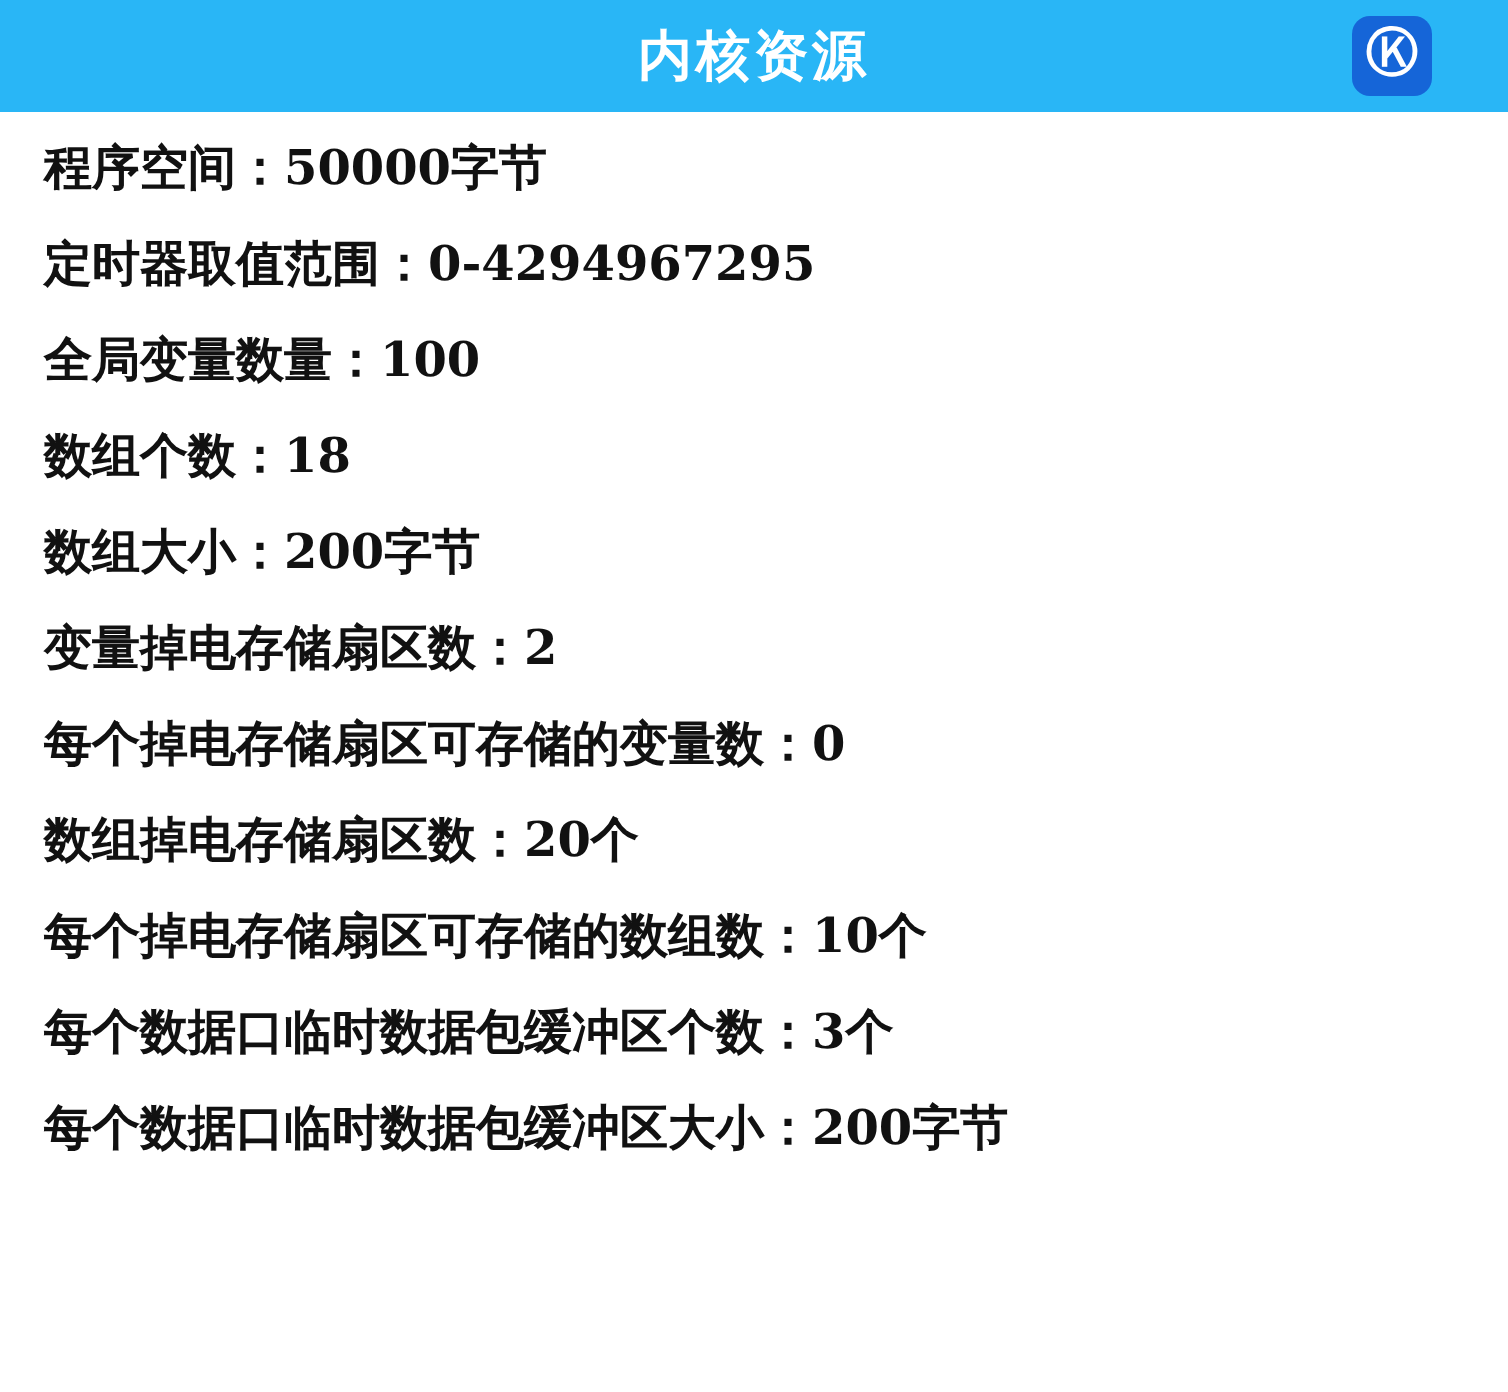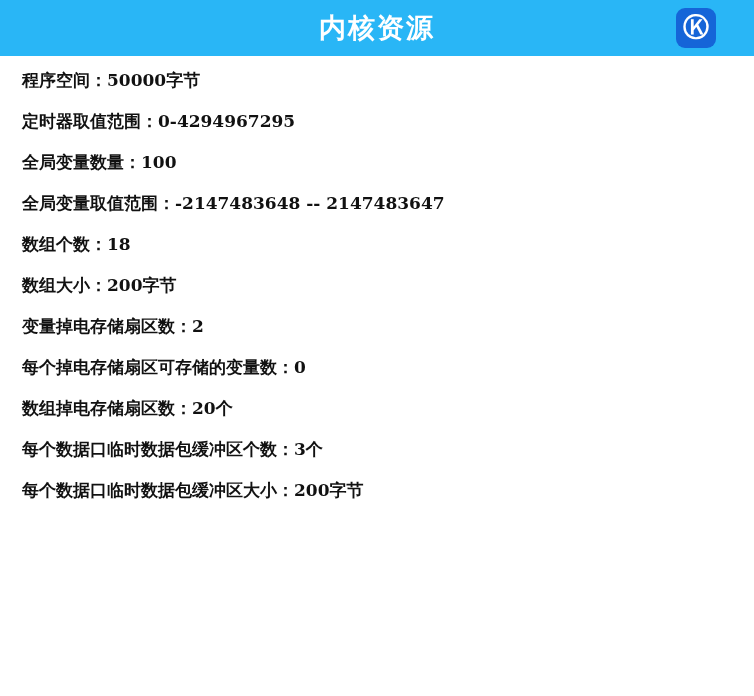--- a/index.html
+++ b/index.html
@@ -51,21 +51,21 @@
     font-size: 26px;
     font-weight: bold;
     font-family: "DejaVu Sans", sans-serif;
     line-height: 1;
     margin-top: -2px;
   }
   .info-list {
     padding: 16px 0 0 22px;
   }
   .info-row {
-    font-size: 17px;
+    font-size: 24px;
     color: #111111;
     font-family: "DejaVu Serif", serif;
     font-weight: bold;
     line-height: 1;
     margin-bottom: 24px;
     white-space: nowrap;
   }
 </style>
 </head>
 <body>
@@ -76,23 +76,23 @@
     <div class="header-title">内核资源</div>
     <div class="logo">
       <span class="logo-glyph">Ⓚ</span>
     </div>
   </div>
 
   <div class="info-list">
     <div class="info-row">程序空间：50000字节</div>
     <div class="info-row">定时器取值范围：0-4294967295</div>
     <div class="info-row">全局变量数量：100</div>
-    <div class="info-row">全局变量取值范围：-2147483648 -- 2147483647</div>
     <div class="info-row">数组个数：18</div>
     <div class="info-row">数组大小：200字节</div>
     <div class="info-row">变量掉电存储扇区数：2</div>
     <div class="info-row">每个掉电存储扇区可存储的变量数：0</div>
     <div class="info-row">数组掉电存储扇区数：20个</div>
+    <div class="info-row">每个掉电存储扇区可存储的数组数：10个</div>
     <div class="info-row">每个数据口临时数据包缓冲区个数：3个</div>
     <div class="info-row">每个数据口临时数据包缓冲区大小：200字节</div>
   </div>
 
 </div>
 
 </body></html>

